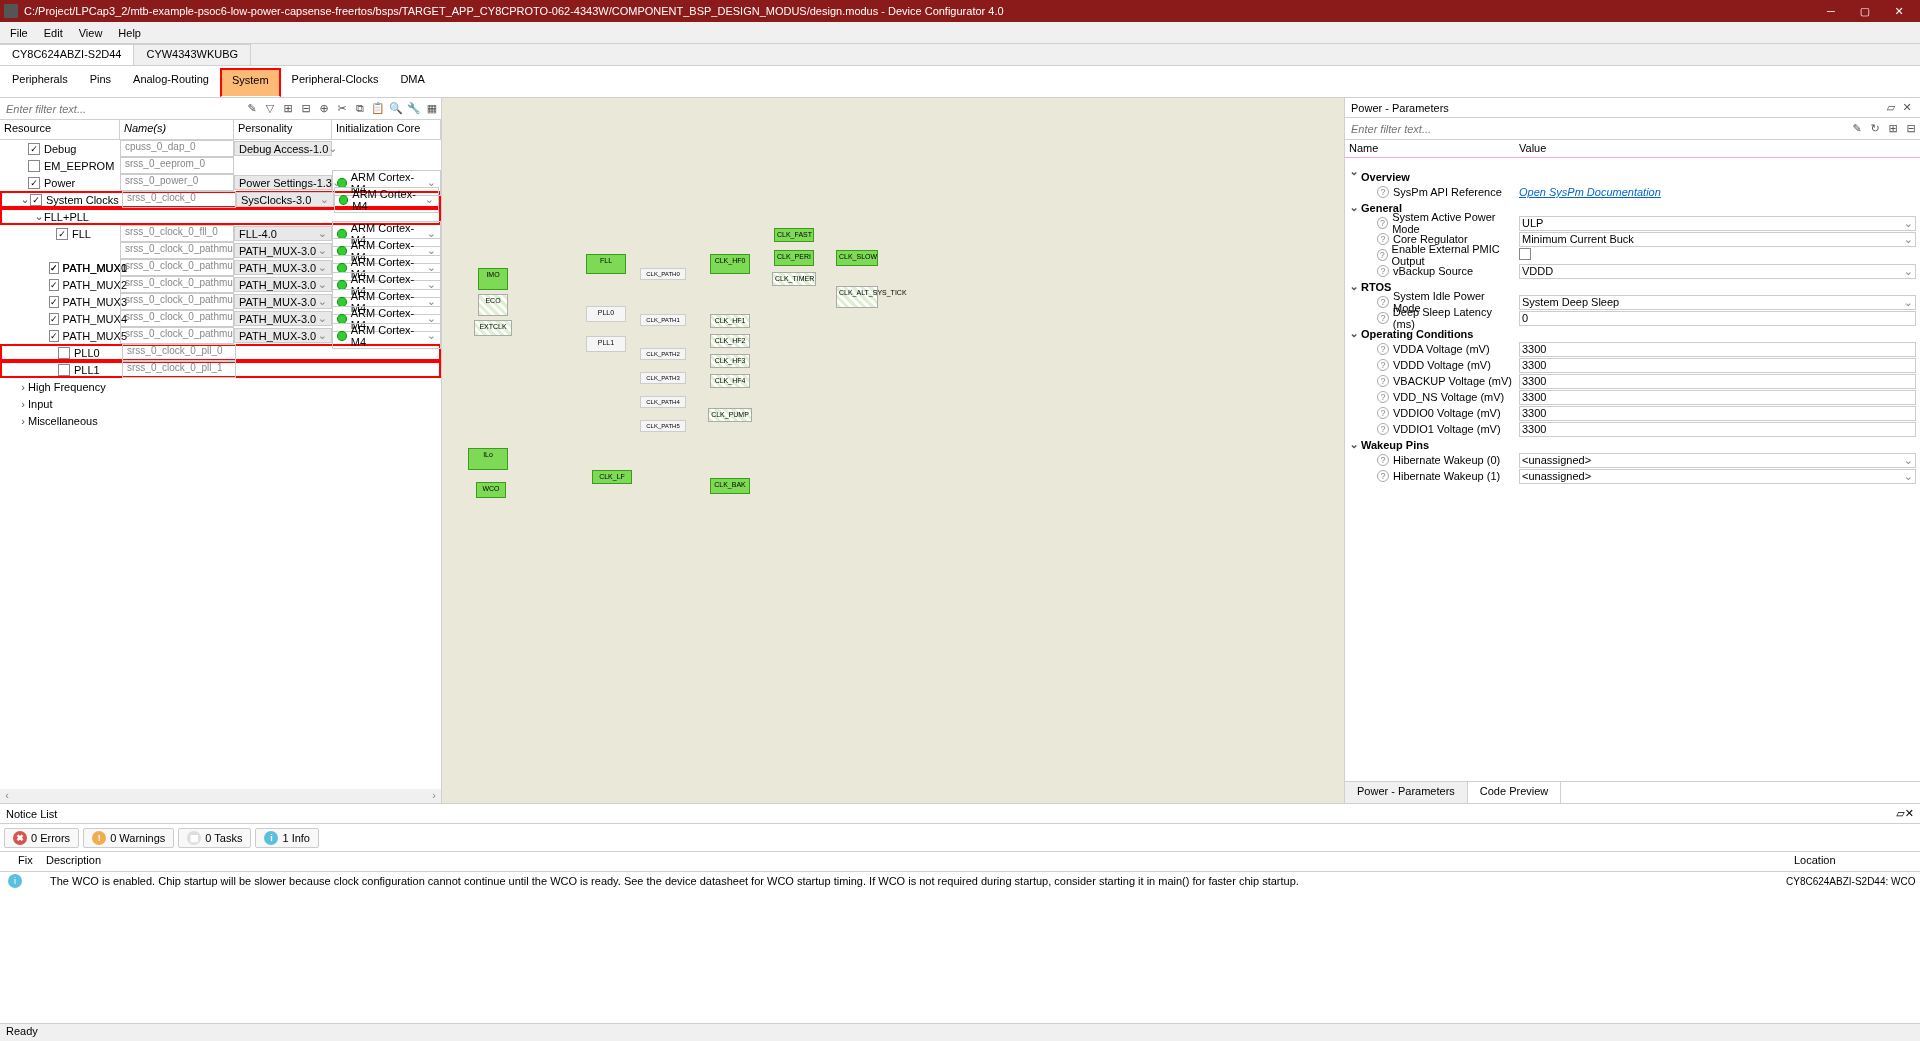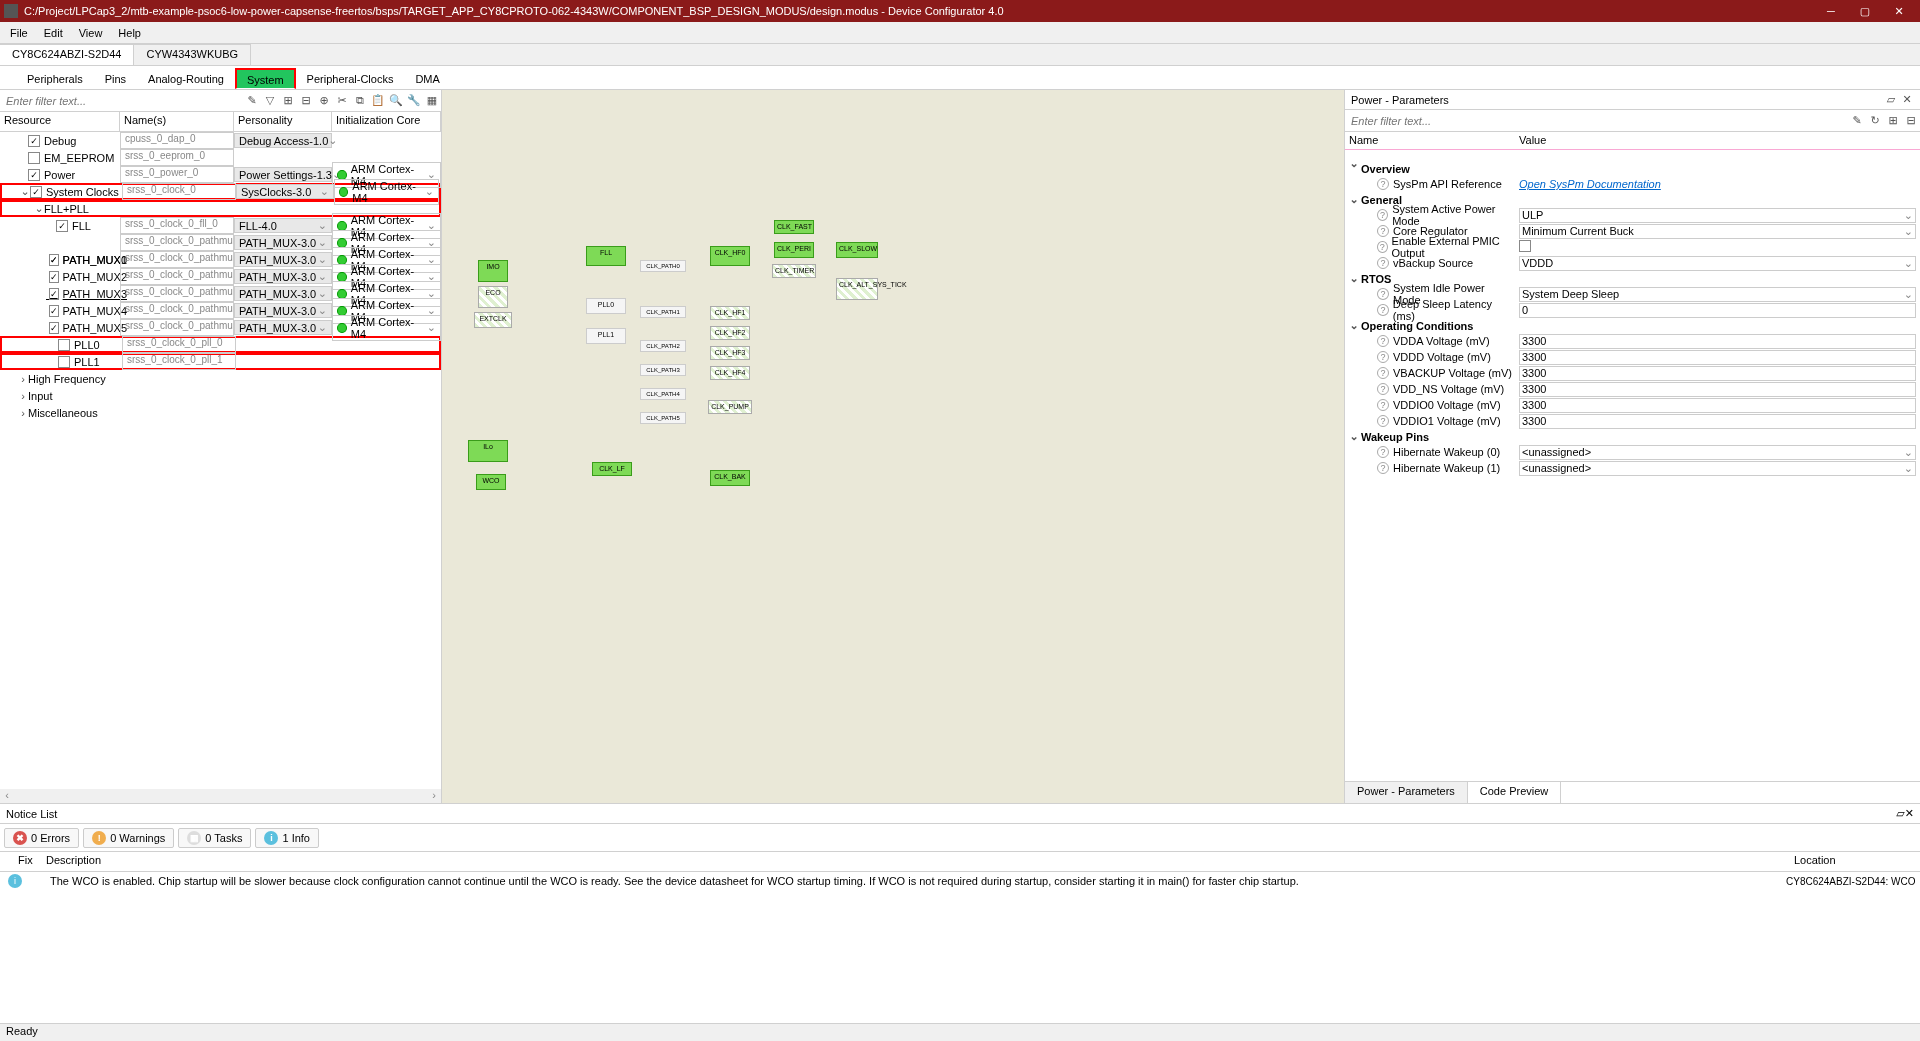--- a/index.html
+++ b/index.html
@@ -15,40 +15,40 @@
 
 .menu-bar { height: 22px; display: flex; align-items: center; padding: 0 2px; background: #f0f0f0; border-bottom: 1px solid #d0d0d0; }
 .menu-item { padding: 2px 8px; cursor: pointer; }
 
 
 .device-tabs { height: 22px; display: flex; background: #f0f0f0; border-bottom: 1px solid #d0d0d0; }
 .device-tab { padding: 3px 12px; border-right: 1px solid #d0d0d0; cursor: pointer; background: #fff; border-top: 1px solid #d0d0d0; }
 .device-tab.inactive { background: #f0f0f0; }
 
 
-.section-tabs { height: 24px; display: flex; background: #fff; border-bottom: 1px solid #d0d0d0; padding-left: 16px; }
+.section-tabs { height: 32px; display: flex; background: #fff; border-bottom: 1px solid #d0d0d0; padding-left: 1px; }
 .section-tab { padding: 4px 10px; cursor: pointer; border: 1px solid transparent; margin-top: 2px; }
-.section-tab.active { border: 2px solid red; background: #22c55e; border-bottom: 1px solid #fff; }
+.section-tab.active { border: 2px solid red; background: #fdba74; border-bottom: 1px solid #fff; }
 
 
 .main-area { flex: 1; display: flex; overflow: hidden; }
 .left-panel { width: 442px; display: flex; flex-direction: column; border-right: 1px solid #d0d0d0; }
 .center-panel { flex: 1; background: #eae8d8; position: relative; border-right: 1px solid #d0d0d0; }
 .right-panel { width: 575px; display: flex; flex-direction: column; }
 
 
 .filter-row { height: 22px; display: flex; align-items: center; border-bottom: 1px solid #d0d0d0; }
 .filter-input { flex: 1; border: none; padding: 0 6px; font-style: italic; color: #888; height: 100%; }
 .toolbar-ico { width: 18px; height: 18px; display: flex; align-items: center; justify-content: center; color: #555; cursor: pointer; }
 
 
 .tree-header { display: flex; height: 20px; border-bottom: 1px solid #d0d0d0; }
 .tree-header > div { border-right: 1px solid #d0d0d0; padding: 2px 4px; background: #fff; }
 .col-res { width: 120px; }
-.col-name { width: 114px; }
+.col-name { width: 114px; font-style: italic; }
 .col-pers { width: 98px; }
 .col-init { flex: 1; }
 .tree-body { flex: 1; overflow: auto; }
 .tree-row { display: flex; align-items: center; height: 17px; }
 .tree-row .res-cell { width: 120px; display: flex; align-items: center; padding-left: 2px; }
 .tree-row .name-cell { width: 114px; border: 1px solid #ccc; padding: 0 4px; color: #888; font-size: 10px; height: 17px; overflow: hidden; white-space: nowrap; }
 .tree-row .pers-cell { width: 98px; border: 1px solid #ccc; background: #e8e8e8; padding: 0 4px; display: flex; align-items: center; font-size: 10px; white-space: nowrap; }
 .tree-row .pers-cell .dd { margin-left: auto; color: #888; }
 .tree-row .init-cell { flex: 1; border: 1px solid #ccc; padding: 0 4px; display: flex; align-items: center; font-size: 10px; }
 .tree-row .init-cell .dot { width: 10px; height: 10px; border-radius: 50%; background: #3c3; border: 1px solid #090; margin-right: 4px; }
@@ -292,21 +292,21 @@
             <span>PATH_MUX-3.0</span>
             <span class="dd">⌄</span>
           </div>
           <div class="init-cell">
             <span class="dot"></span>
             <span>ARM Cortex-M4</span>
             <span class="dd">⌄</span>
           </div>
         </div>
         <div class="tree-row">
-          <div class="res-cell" style="padding-left: 46px; text-decoration: underline;">
+          <div class="res-cell" style="padding-left: 46px;">
             <span class="expand">&nbsp;</span>
             <span class="chk checked"></span>
             <span>PATH_MUX3</span>
           </div>
           <div class="name-cell">srss_0_clock_0_pathmux_3</div>
           <div class="pers-cell">
             <span>PATH_MUX-3.0</span>
             <span class="dd">⌄</span>
           </div>
           <div class="init-cell">

